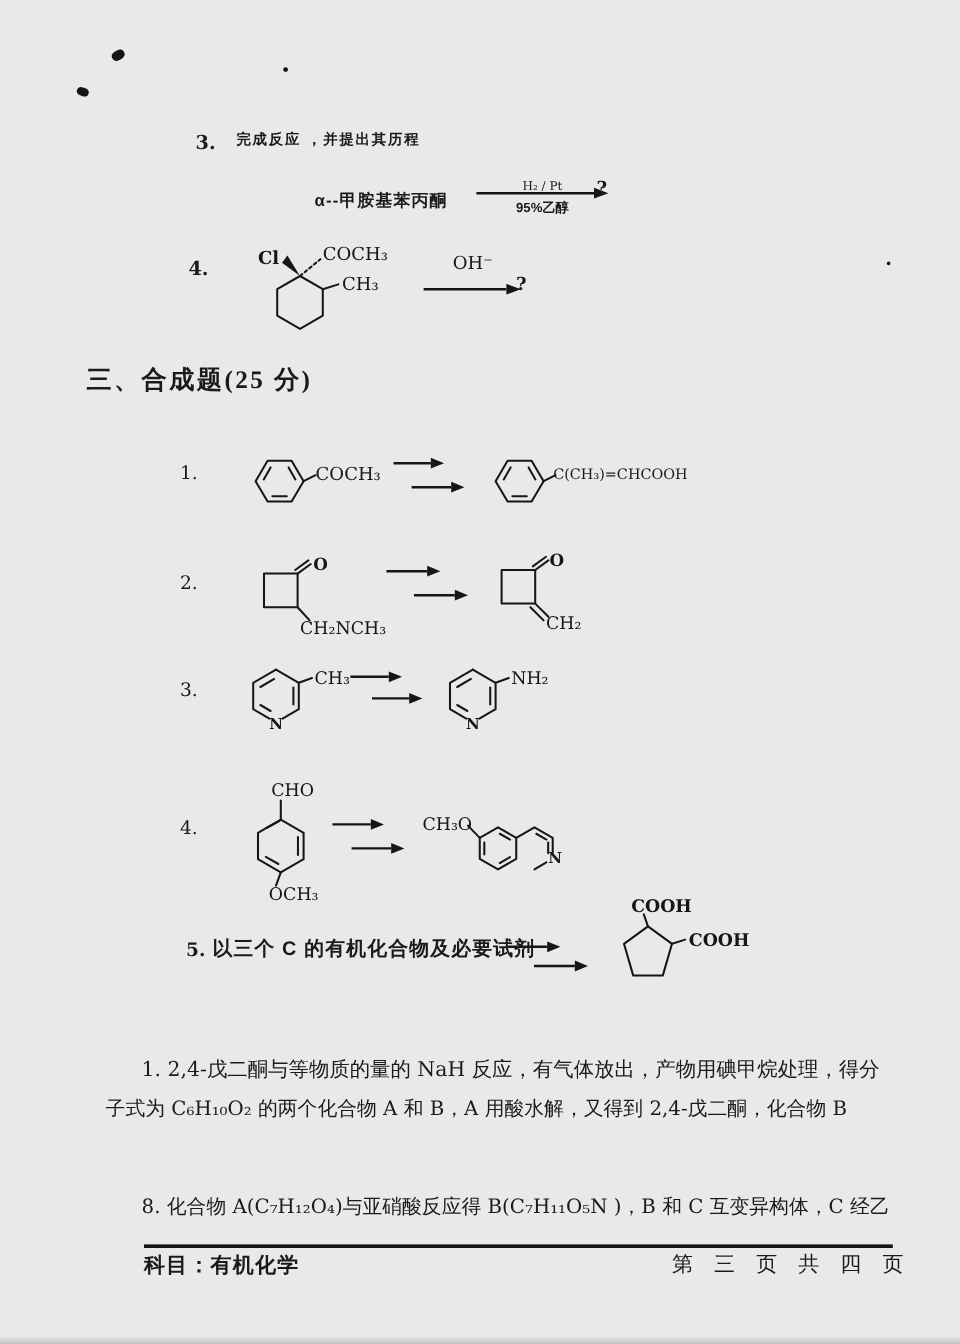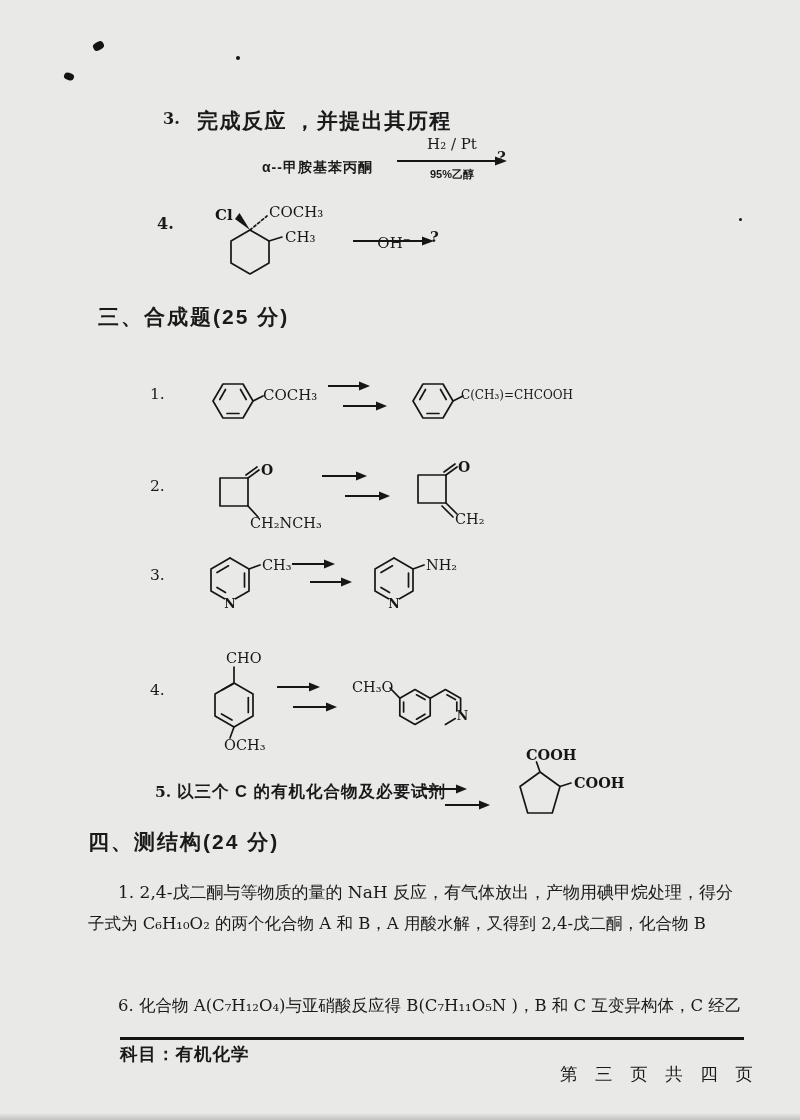--- a/index.html
+++ b/index.html
@@ -26,49 +26,49 @@
 <body>
 
 <div class="page">
 
   <div class="spk" style="left:93px;top:42px;width:11px;height:8px;border-radius:40%;transform:rotate(-30deg);"></div>
   <div class="spk" style="left:236px;top:56px;width:4px;height:4px;border-radius:50%;"></div>
   <div class="spk" style="left:64px;top:73px;width:10px;height:7px;border-radius:40%;transform:rotate(20deg);"></div>
   <div class="spk" style="left:739px;top:218px;width:3px;height:3px;border-radius:50%;"></div>
 
   <span class="t serif" style="left:163px;top:111px;font-size:16px;font-weight:700;">3.</span>
-  <span class="t sans" style="left:197px;top:110px;font-size:21px;letter-spacing:1.5px;">完成反应 ，并提出其历程</span>
+  <span class="t sans" style="left:197px;top:110px;font-size:12px;letter-spacing:1.5px;">完成反应 ，并提出其历程</span>
 
   <span class="t sans" style="left:262px;top:160px;font-size:14px;letter-spacing:1px;">α--甲胺基苯丙酮</span>
-  <span class="t serif ctr" style="left:396px;top:137px;width:112px;font-size:15px;">H₂ / Pt</span>
+  <span class="t serif ctr" style="left:396px;top:151px;width:112px;font-size:10px;">H₂ / Pt</span>
   <svg style="left:396px;top:154px;" width="114" height="14" viewBox="0 0 114 14">
     <line class="ar" x1="1" y1="7" x2="99" y2="7"></line>
       <polygon class="hd" points="99,2.5 111,7 99,11.5"></polygon>
   </svg>
   <span class="t sans ctr" style="left:396px;top:169px;width:112px;font-size:11px;">95%乙醇</span>
   <span class="t serif" style="left:497px;top:150px;font-size:15px;font-weight:700;">?</span>
 
   <span class="t serif" style="left:157px;top:216px;font-size:16px;font-weight:700;">4.</span>
   <svg style="left:205px;top:197px;" width="140" height="92" viewBox="0 0 140 92">
     <polygon class="st" points="45,33 64,44 64,66 45,77 26,66 26,44"></polygon>
     <polygon class="hd" points="45,33 30,22 34.5,16"></polygon>
     <text class="ftxt" x="10" y="23" font-size="15" font-weight="bold">Cl</text>
     <line class="st" x1="45" y1="33" x2="62" y2="19" stroke-dasharray="2.5,2.5"></line>
     <text class="ftxt" x="64" y="20" font-size="15">COCH₃</text>
     <line class="st" x1="64" y1="44" x2="77" y2="40"></line>
     <text class="ftxt" x="80" y="45" font-size="15">CH₃</text>
   </svg>
-  <span class="t serif ctr" style="left:352px;top:212px;width:84px;font-size:15px;margin-top:24px;">OH⁻</span>
+  <span class="t serif ctr" style="left:352px;top:212px;width:84px;font-size:15px;">OH⁻</span>
   <svg style="left:352px;top:234px;" width="86" height="14" viewBox="0 0 86 14">
     <line class="ar" x1="1" y1="7" x2="70" y2="7"></line>
       <polygon class="hd" points="70,2.5 82,7 70,11.5"></polygon>
   </svg>
   <span class="t serif" style="left:430px;top:230px;font-size:15px;font-weight:700;">?</span>
 
-  <span class="t sans" style="left:98px;top:306px;font-size:21px;letter-spacing:2px;">三、合成题(25 分)</span>
+  <span class="t sans" style="left:72px;top:306px;font-size:21px;letter-spacing:2px;font-family:Liberation Serif, serif;">三、合成题(25 分)</span>
 
   <span class="t serif" style="left:150px;top:387px;font-size:15.5px;">1.</span>
   <svg style="left:205px;top:373px;" width="60" height="56" viewBox="0 0 60 56">
     <polygon class="st" points="48,28 38,45 18,45 8,28 18,11 38,11"></polygon>
     <line class="st" x1="34" y1="40.5" x2="22" y2="40.5"></line>
     <line class="st" x1="14.8" y1="26.5" x2="20.5" y2="16.5"></line>
     <line class="st" x1="35.5" y1="16.5" x2="41.2" y2="26.5"></line>
     <line class="st" x1="48" y1="28" x2="58" y2="23"></line>
   </svg>
   <span class="t serif" style="left:263px;top:388px;font-size:15px;">COCH₃</span>
@@ -180,24 +180,23 @@
       <polygon class="hd" points="59,18.5 70,23 59,27.5"></polygon>
   </svg>
   <svg style="left:498px;top:746px;" width="125" height="75" viewBox="0 0 125 75">
     <text class="ftxt" x="28" y="14" font-size="14.5" font-weight="bold">COOH</text>
     <polygon class="st" points="42,26 62,40.5 54.3,67 29.7,67 22,40.5"></polygon>
     <line class="st" x1="42" y1="26" x2="38.5" y2="16"></line>
     <line class="st" x1="62" y1="40.5" x2="73" y2="37"></line>
     <text class="ftxt" x="76" y="42" font-size="14.5" font-weight="bold">COOH</text>
   </svg>
 
-  <span class="t sans" style="left:88px;top:831px;font-size:21px;letter-spacing:2px;">四、测结构(24 分)</span>
 
   <span class="t serif" style="left:118px;top:884px;font-size:17px;">1. 2,4-戊二酮与等物质的量的 NaH 反应，有气体放出，产物用碘甲烷处理，得分</span>
   <span class="t serif" style="left:88px;top:916px;font-size:16.5px;">子式为 C₆H₁₀O₂ 的两个化合物 A 和 B，A 用酸水解，又得到 2,4-戊二酮，化合物 B</span>
-  <span class="t serif" style="left:118px;top:998px;font-size:16.5px;">6. 化合物 A(C₇H₁₂O₄)与亚硝酸反应得 B(C₇H₁₁O₅N )，B 和 C 互变异构体，C 经乙</span>
+  <span class="t serif" style="left:118px;top:998px;font-size:16.5px;">8. 化合物 A(C₇H₁₂O₄)与亚硝酸反应得 B(C₇H₁₁O₅N )，B 和 C 互变异构体，C 经乙</span>
 
   <div class="rule" style="left:120px;top:1037px;width:624px;height:2.5px;"></div>
   <span class="t sans" style="left:120px;top:1046px;font-size:17.5px;letter-spacing:1px;">科目：有机化学</span>
-  <span class="t serif" style="left:560px;top:1046px;font-size:17.5px;letter-spacing:6px;margin-top:20px;">第 三 页 共 四 页</span>
+  <span class="t serif" style="left:560px;top:1046px;font-size:17.5px;letter-spacing:6px;">第 三 页 共 四 页</span>
 
   <div class="bottom-shade"></div>
 </div>
 
 </body></html>

